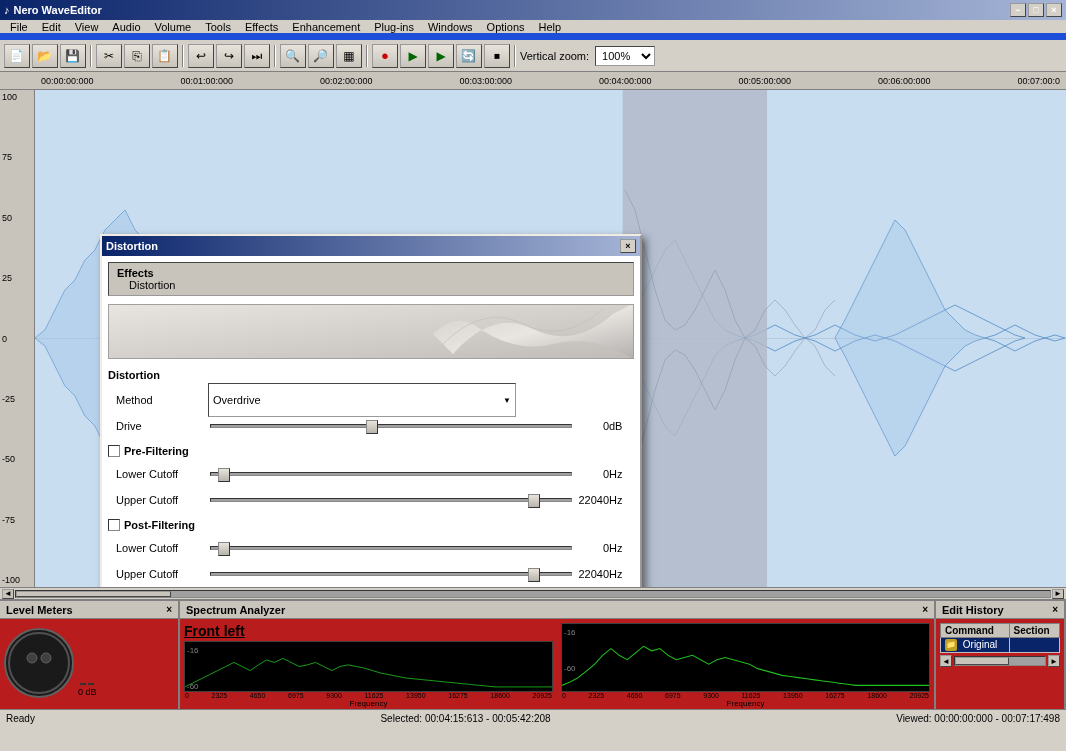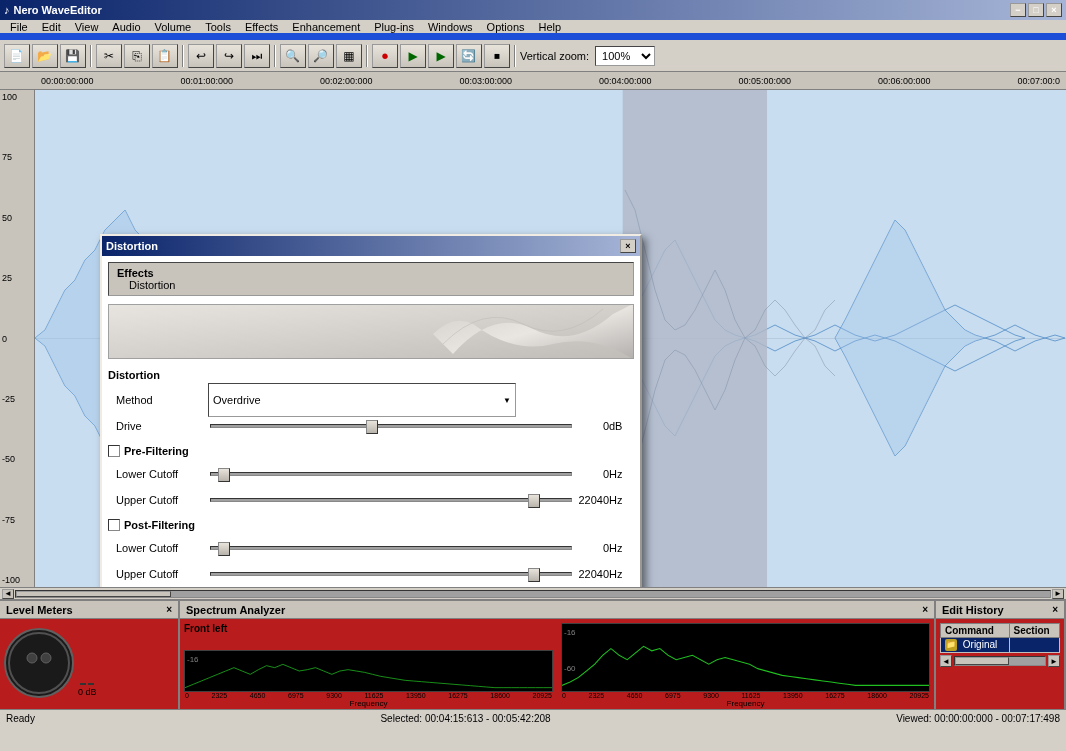--- a/index.html
+++ b/index.html
@@ -377,21 +377,21 @@
 
   <div class="panel spectrum-panel">
     <div class="panel-header">
       <span>Spectrum Analyzer</span>
       <span class="panel-close">×</span>
     </div>
     <div class="panel-content">
       <div style="display:flex; gap:8px; height:85px;">
 
         <div style="flex:1; display:flex; flex-direction:column;">
-          <div style="font-size:10px; font-weight:bold; margin-bottom:16px;">Front left</div>
+          <div style="font-size:14px; font-weight:bold; margin-bottom:2px;text-decoration:underline;">Front left</div>
           <div style="flex:1; background:#000; border:1px solid #404040; position:relative; overflow:hidden;">
             <div style="position:absolute; left:2px; top:4px; font-size:8px; color:#808080;">-16</div>
             <div style="position:absolute; left:2px; top:40px; font-size:8px; color:#808080;">-60</div>
             <svg width="100%" height="100%" viewBox="0 0 450 60" preserveAspectRatio="none">
               <path d="M0,55 L10,50 L20,45 L30,40 L40,35 L50,30 L60,25 L70,30 L80,35 L90,28 L100,22 L110,25 L120,20 L130,25 L140,30 L150,28 L160,25 L170,30 L180,35 L190,30 L200,28 L210,30 L220,32 L230,35 L240,38 L250,40 L260,42 L270,44 L280,45 L290,46 L300,47 L310,48 L320,49 L330,50 L340,51 L350,52 L360,53 L370,54 L380,55 L390,55 L400,55 L410,55 L420,55 L430,55 L440,55 L450,55" fill="none" stroke="#20c020" stroke-width="1"></path>
             </svg>
           </div>
           <div style="display:flex; justify-content:space-between; font-size:7px; color:#000; padding:0 1px;">
             <span>0</span>
               <span>2325</span>

